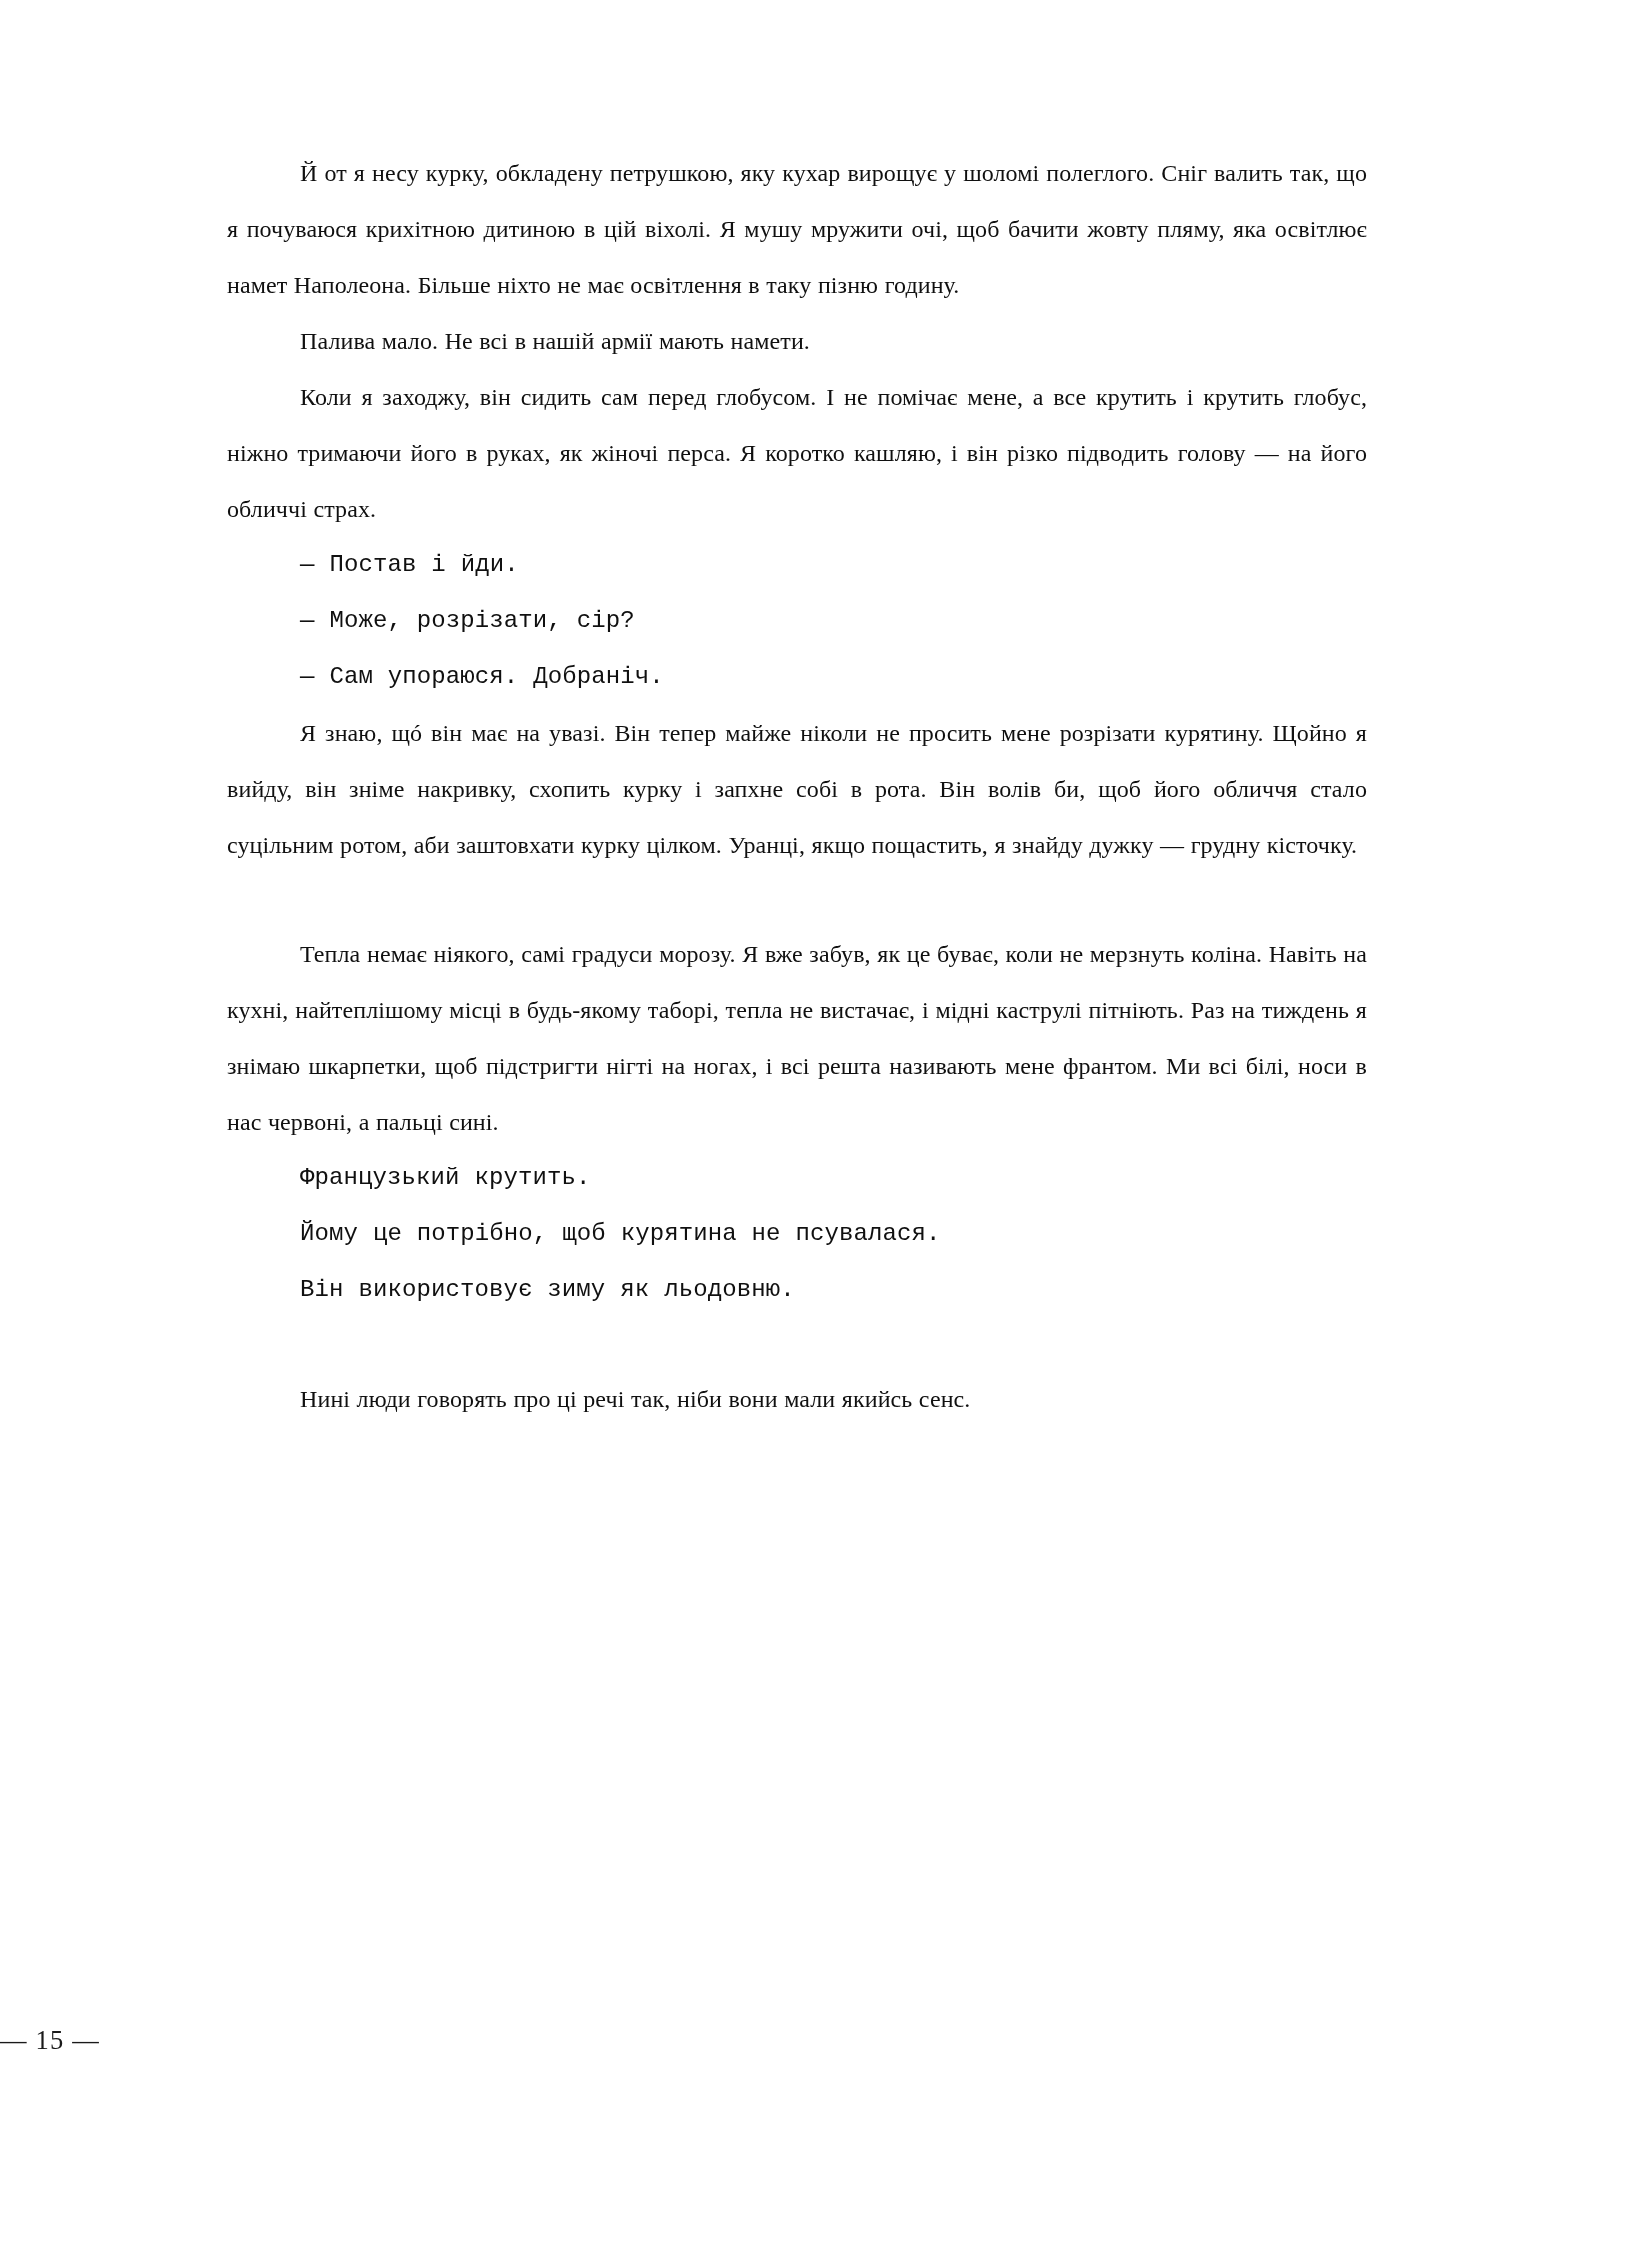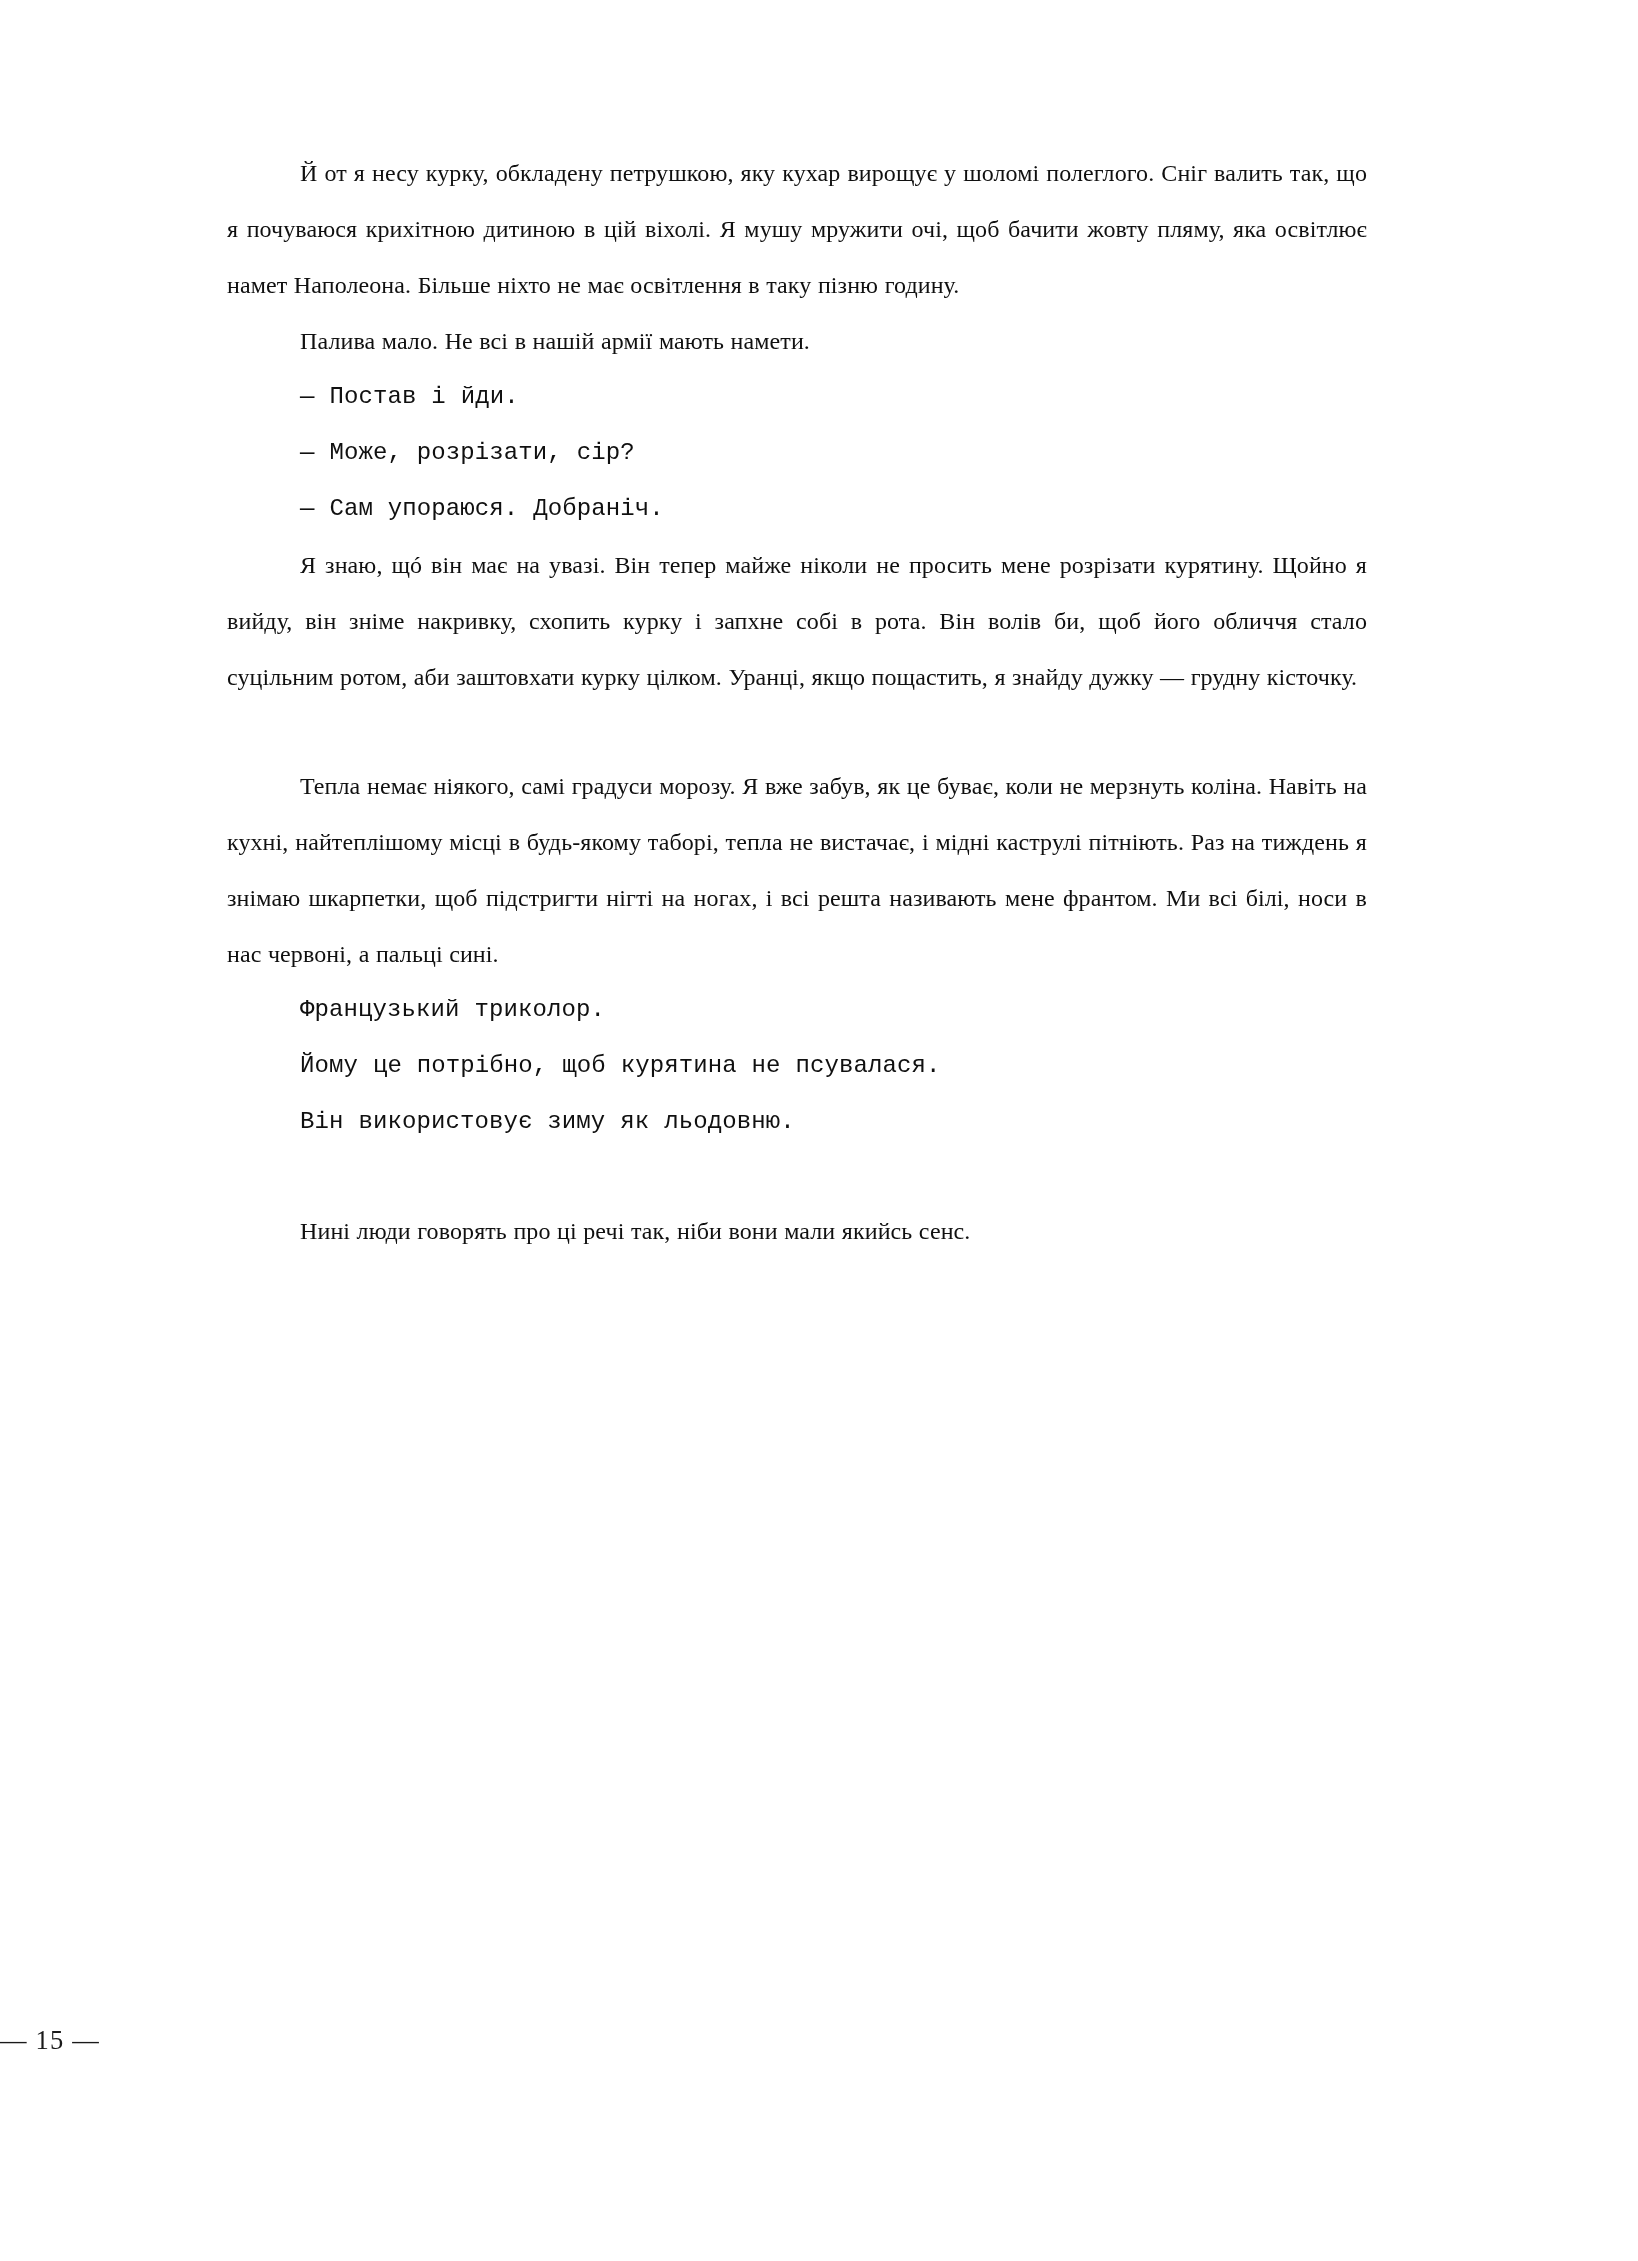--- a/index.html
+++ b/index.html
@@ -71,34 +71,35 @@
 <body>
 
 <div class="page">
 
   <div class="text-block">
 
     <p class="para indent">Й от я несу курку, обкладену петрушкою, яку кухар вирощує у шоломі полеглого. Сніг валить так, що я почуваюся крихітною дитиною в цій віхолі. Я мушу мружити очі, щоб бачити жовту пляму, яка освітлює намет Наполеона. Більше ніхто не має освітлення в таку пізню годину.</p>
 
     <p class="para indent">Палива мало. Не всі в нашій армії мають намети.</p>
 
+    <p class="para indent">Коли я заходжу, він сидить сам перед глобусом. І не помічає мене, а все крутить і крутить глобус, ніжно тримаючи його в руках, як жіночі перса. Я коротко кашляю, і він різко підводить голову — на його обличчі страх.</p>
 
     <p class="para indent last-left">— Постав і йди.</p>
 
     <p class="para indent last-left">— Може, розрізати, сір?</p>
 
     <p class="para indent last-left">— Сам упораюся. Добраніч.</p>
 
     <p class="para indent">Я знаю, щó він має на увазі. Він тепер майже ніколи не просить мене розрізати курятину. Щойно я вийду, він зніме накривку, схопить курку і запхне собі в рота. Він волів би, щоб його обличчя стало суцільним ротом, аби заштовхати курку цілком. Уранці, якщо пощастить, я знайду дужку — грудну кісточку.</p>
 
     <div class="gap-block"></div>
 
     <p class="para indent">Тепла немає ніякого, самі градуси морозу. Я вже забув, як це буває, коли не мерзнуть коліна. Навіть на кухні, найтеплішому місці в будь-якому таборі, тепла не вистачає, і мідні каструлі пітніють. Раз на тиждень я знімаю шкарпетки, щоб підстригти нігті на ногах, і всі решта називають мене франтом. Ми всі білі, носи в нас червоні, а пальці сині.</p>
 
-    <p class="para indent last-left">Французький триколор.</p>
+    <p class="para indent last-left">Французький крутить.</p>
 
     <p class="para indent last-left">Йому це потрібно, щоб курятина не псувалася.</p>
 
     <p class="para indent last-left">Він використовує зиму як льодовню.</p>
 
 
     <div class="gap-block"></div>
 
     <p class="para indent">Нині люди говорять про ці речі так, ніби вони мали якийсь сенс.</p>
 

